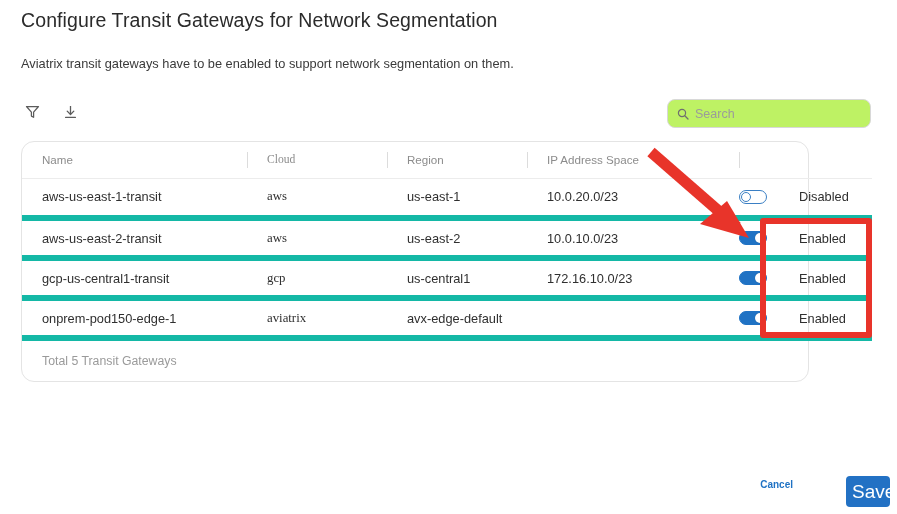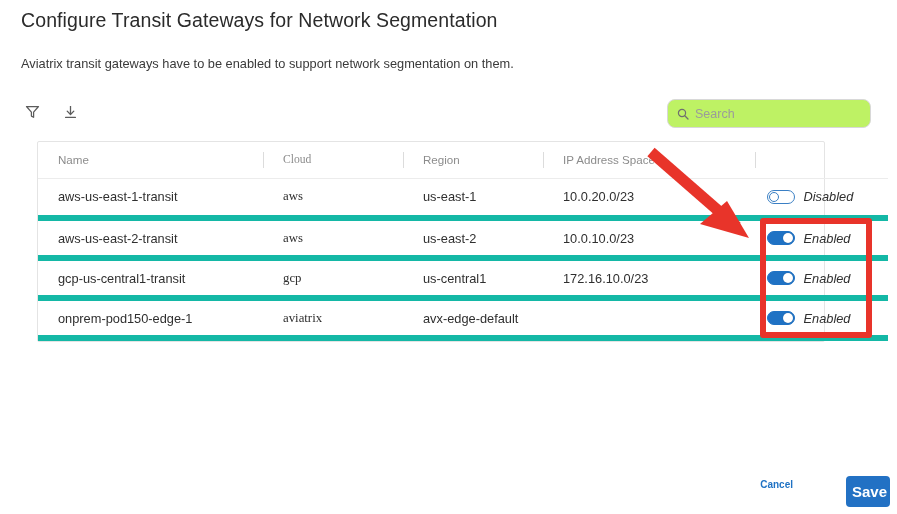--- a/index.html
+++ b/index.html
@@ -83,25 +83,25 @@
     color: #3a3a3a;
     background: transparent;
     width: 160px;
     padding: 0;
   }
   #search-input::placeholder { color: #9b9b9b; }
 
   
   #table-card {
     position: absolute;
-    left: 37px;
+    left: 21px;
     top: 141px;
     width: 788px;
     border: 1px solid #e4e4e4;
-    border-radius: 2px;
+    border-radius: 13px;
     box-sizing: border-box;
     background: #fff;
   }
   .tbl {
     width: 100%;
     border-collapse: collapse;
     table-layout: fixed;
   }
   .tbl th {
     height: 36px;
@@ -137,25 +137,24 @@
   .col-region { width: 140px; }
   .col-ip     { width: 212px; }
   .col-state  { width: 133px; }
 
   .state-cell {
     padding: 0 !important;
   }
   .state-wrap {
     display: flex;
     align-items: center;
-    justify-content: center;
+    justify-content: space-between;
     gap: 9px;
     padding-right: 20px;
     height: 100%;
-    font-style: italic;
   }
   .state-label {
     font-size: 12.8px;
     color: #2f2f2f;
     min-width: 53px;
   }
 
   
   .switch {
     width: 28px;
@@ -222,22 +221,22 @@
   #save-button {
     position: absolute;
     left: 846px;
     top: 476px;
     width: 44px;
     height: 31px;
     background: #2271c4;
     color: #ffffff;
     border: none;
     border-radius: 4px;
-    font-size: 15px;
-    font-weight: 700;
+    font-size: 19px;
+    font-weight: 400;
     cursor: pointer;
     font-family: "Liberation Sans", sans-serif;
   }
 
   
   #annotation-layer {
     position: absolute;
     left: 0;
     top: 0;
     width: 897px;
@@ -349,20 +348,21 @@
             <div class="state-wrap">
               <div class="switch on">
                 <span class="knob"></span>
               </div>
               <span class="state-label">Enabled</span>
             </div>
           </td>
         </tr>
       </tbody>
   </table>
+  <div id="table-footer">Total 5 Transit Gateways</div>
 </div>
 
 <button id="cancel-button">Cancel</button>
 <button id="save-button">Save</button>
 
 <div id="annotation-layer">
   <svg width="897" height="514" style="position:absolute;left:0;top:0;">
     <g>
       <path d="M651 152 L737 227" stroke="#e8342a" stroke-width="11" stroke-linecap="butt" fill="none"></path>
       <path d="M749 238 L700 224 L727 201 Z" fill="#e8342a"></path>

